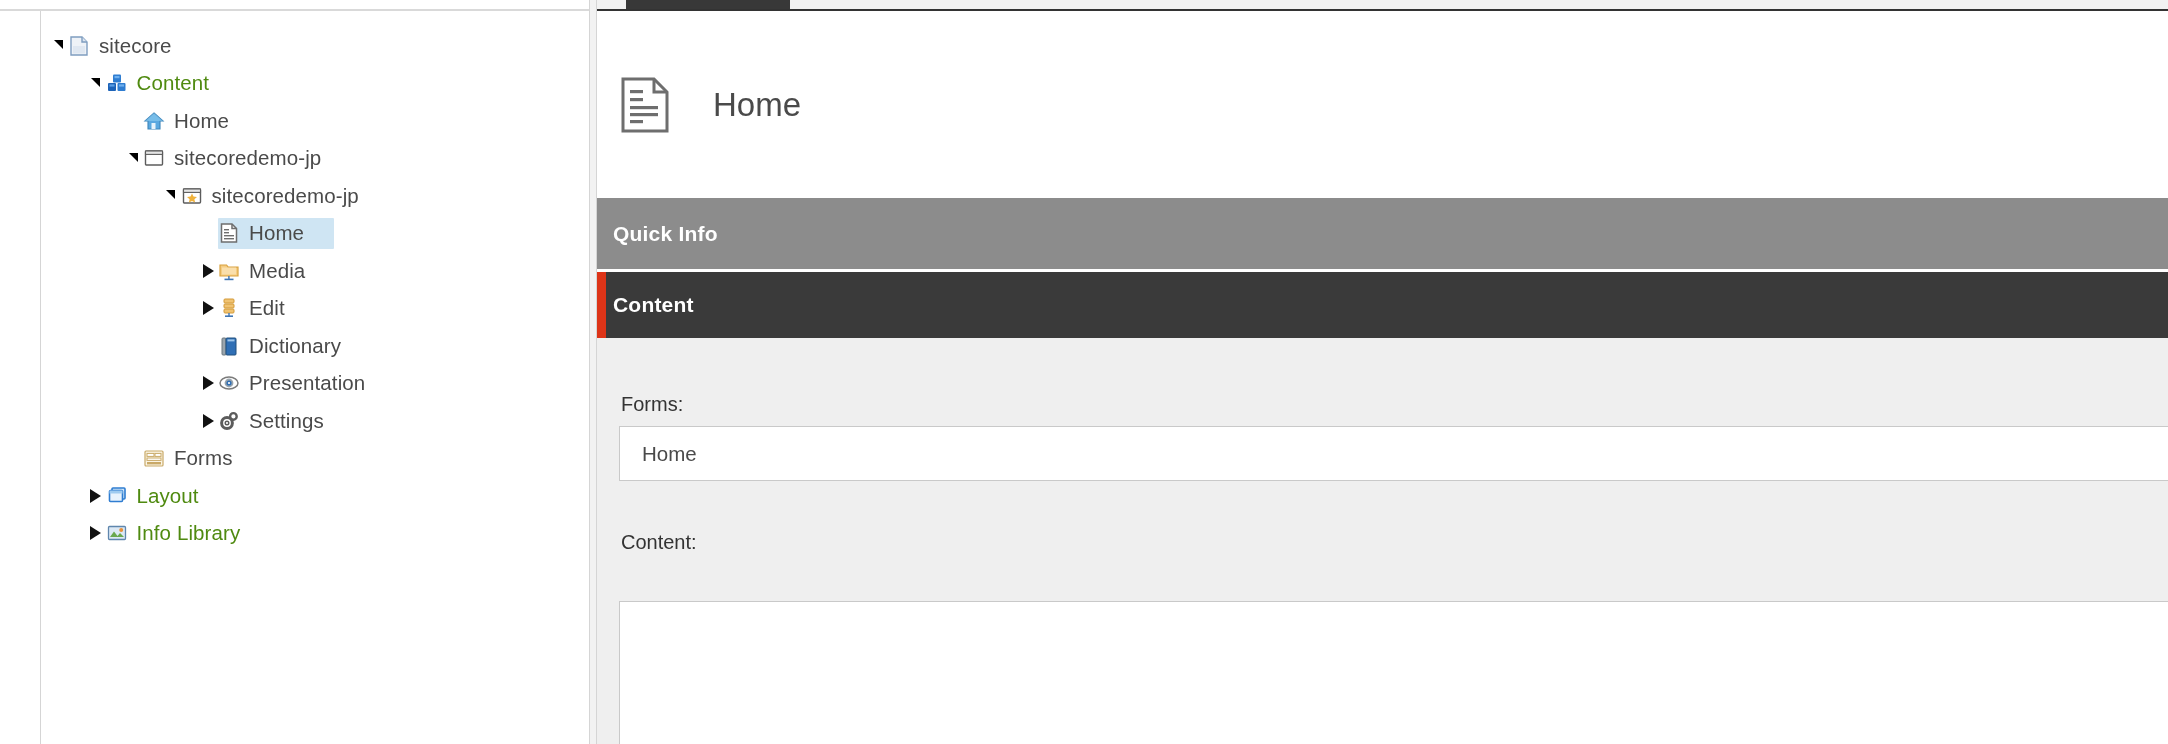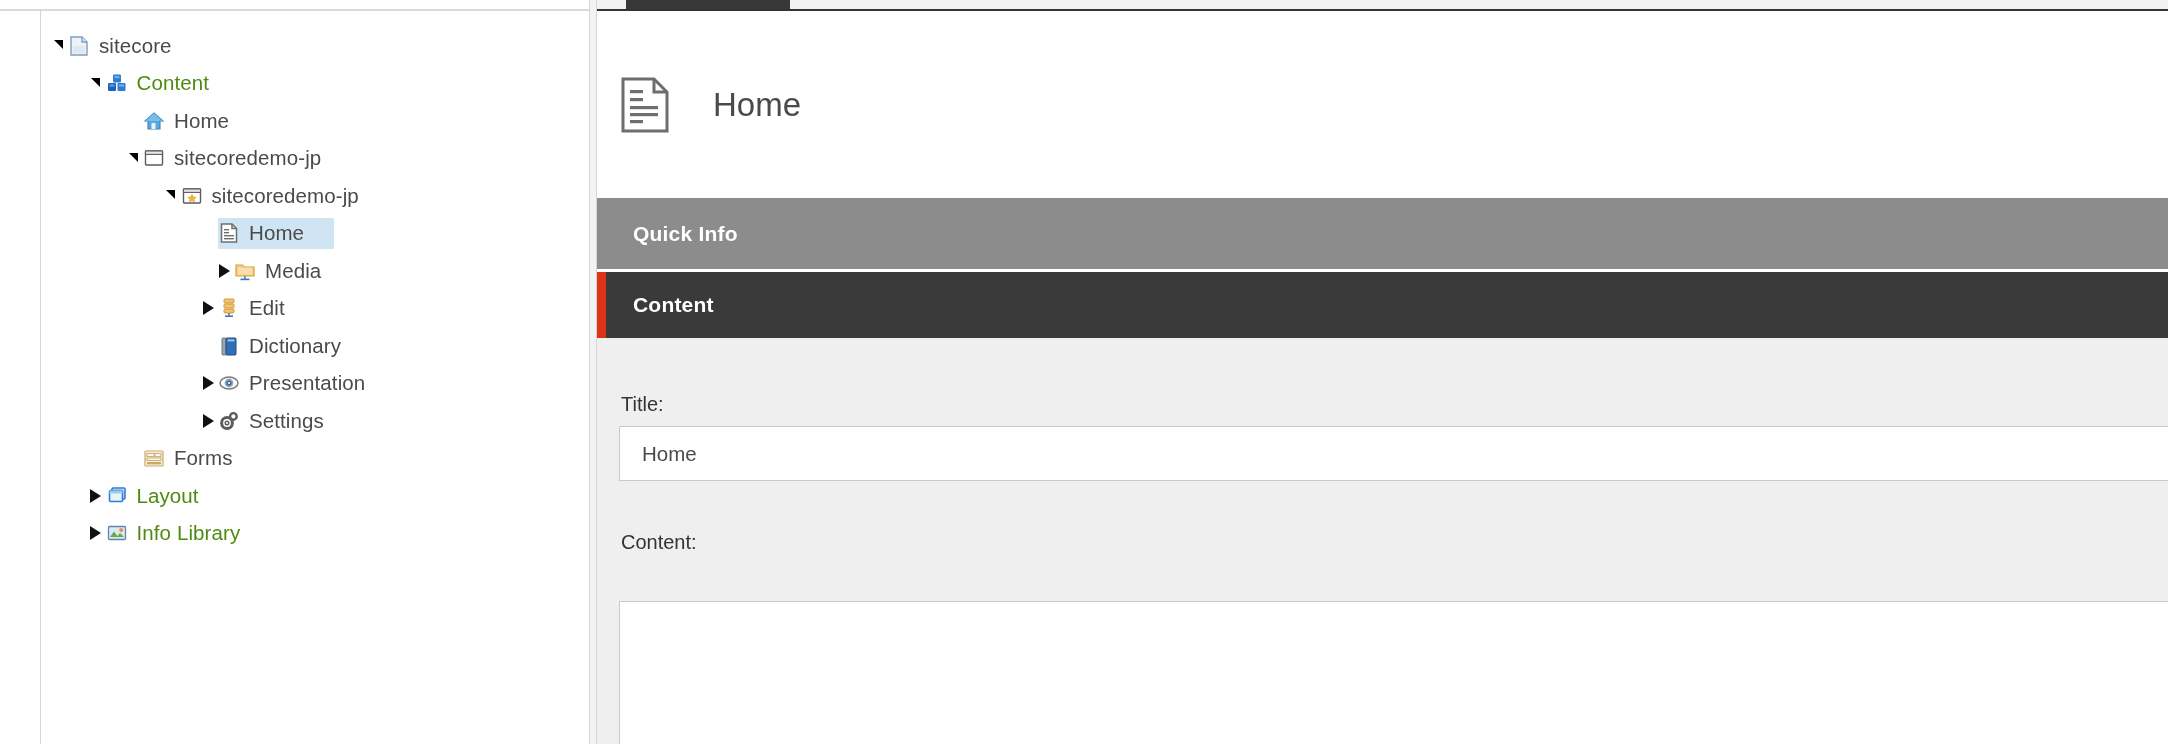--- a/index.html
+++ b/index.html
@@ -74,21 +74,21 @@
   }
   .itemheader .docicon{margin-left:24px;width:48px;height:56px;flex:0 0 48px;}
   .itemheader .htitle{
     margin-left:44px;font-size:33px;color:#4a4a4a;line-height:1;
   }
 
   .sectionbar{
     position:absolute;left:0;width:1571px;display:flex;align-items:center;
     color:#ffffff;font-size:21px;
   }
-  .sectionbar .sbtext{margin-left:36px;font-weight:bold;letter-spacing:.2px;}
+  .sectionbar .sbtext{margin-left:16px;font-weight:bold;letter-spacing:.2px;}
   .bar-quick{top:187px;height:71px;background:#8c8c8c;}
   .bar-content{top:261px;height:66px;background:#3a3a3a;}
   .bar-content .accent{position:absolute;left:0;top:0;width:9px;height:66px;background:#dd3418;}
 
   .formarea{
     position:absolute;left:0;top:327px;width:1571px;height:417px;background:#efefef;
   }
   .flabel{
     position:absolute;font-size:20px;color:#333333;line-height:1;
   }
@@ -217,21 +217,21 @@
                 <path d="M14 2 L14 6.5 L18.5 6.5" fill="none" stroke="#6e6e6e" stroke-width="1.5"></path>
                 <rect x="6" y="7" width="5" height="1.4" fill="#6e6e6e"></rect>
                 <rect x="6" y="10" width="5" height="1.4" fill="#6e6e6e"></rect>
                 <rect x="6" y="13" width="10" height="1.4" fill="#6e6e6e"></rect>
                 <rect x="6" y="16" width="10" height="1.4" fill="#6e6e6e"></rect>
               </svg>
             </span>
             <span class="tlabel">Home</span>
           </div>
         </div>
-        <div class="tnode" style="position: absolute; top: 241px; left: 214px;">
+        <div class="tnode" style="position: absolute; top: 241px; left: 198px;">
           <div class="row">
             <span class="tarrow">
               <span class="tri-closed"></span>
             </span>
             <span class="ticon">
               <svg width="22" height="22" viewBox="0 0 22 22">
                 <path d="M2 5 H8.5 L10.2 7.2 H20 V16 H2 Z" fill="#f5cd83" stroke="#d9a23f" stroke-width="1.2"></path>
                 <rect x="4" y="7.5" width="14" height="7" fill="#fbe4b6" opacity=".8"></rect>
                 <rect x="10.2" y="16" width="1.4" height="3.4" fill="#3f76b5"></rect>
                 <rect x="6.5" y="18.6" width="9" height="1.6" fill="#3f76b5"></rect>
@@ -377,21 +377,21 @@
       <span class="sbtext">Quick Info</span>
     </div>
 
     <div class="sectionbar bar-content">
       <span class="accent"></span>
       <span class="sbtext">Content</span>
     </div>
 
     <div class="formarea">
 
-      <div class="flabel label-title">Title:</div>
+      <div class="flabel label-title">Forms:</div>
 
       <div class="tinput">
         <span class="val">Home</span>
       </div>
 
       <div class="flabel label-content">Content:</div>
 
 
       <div class="bigbox"></div>
 

